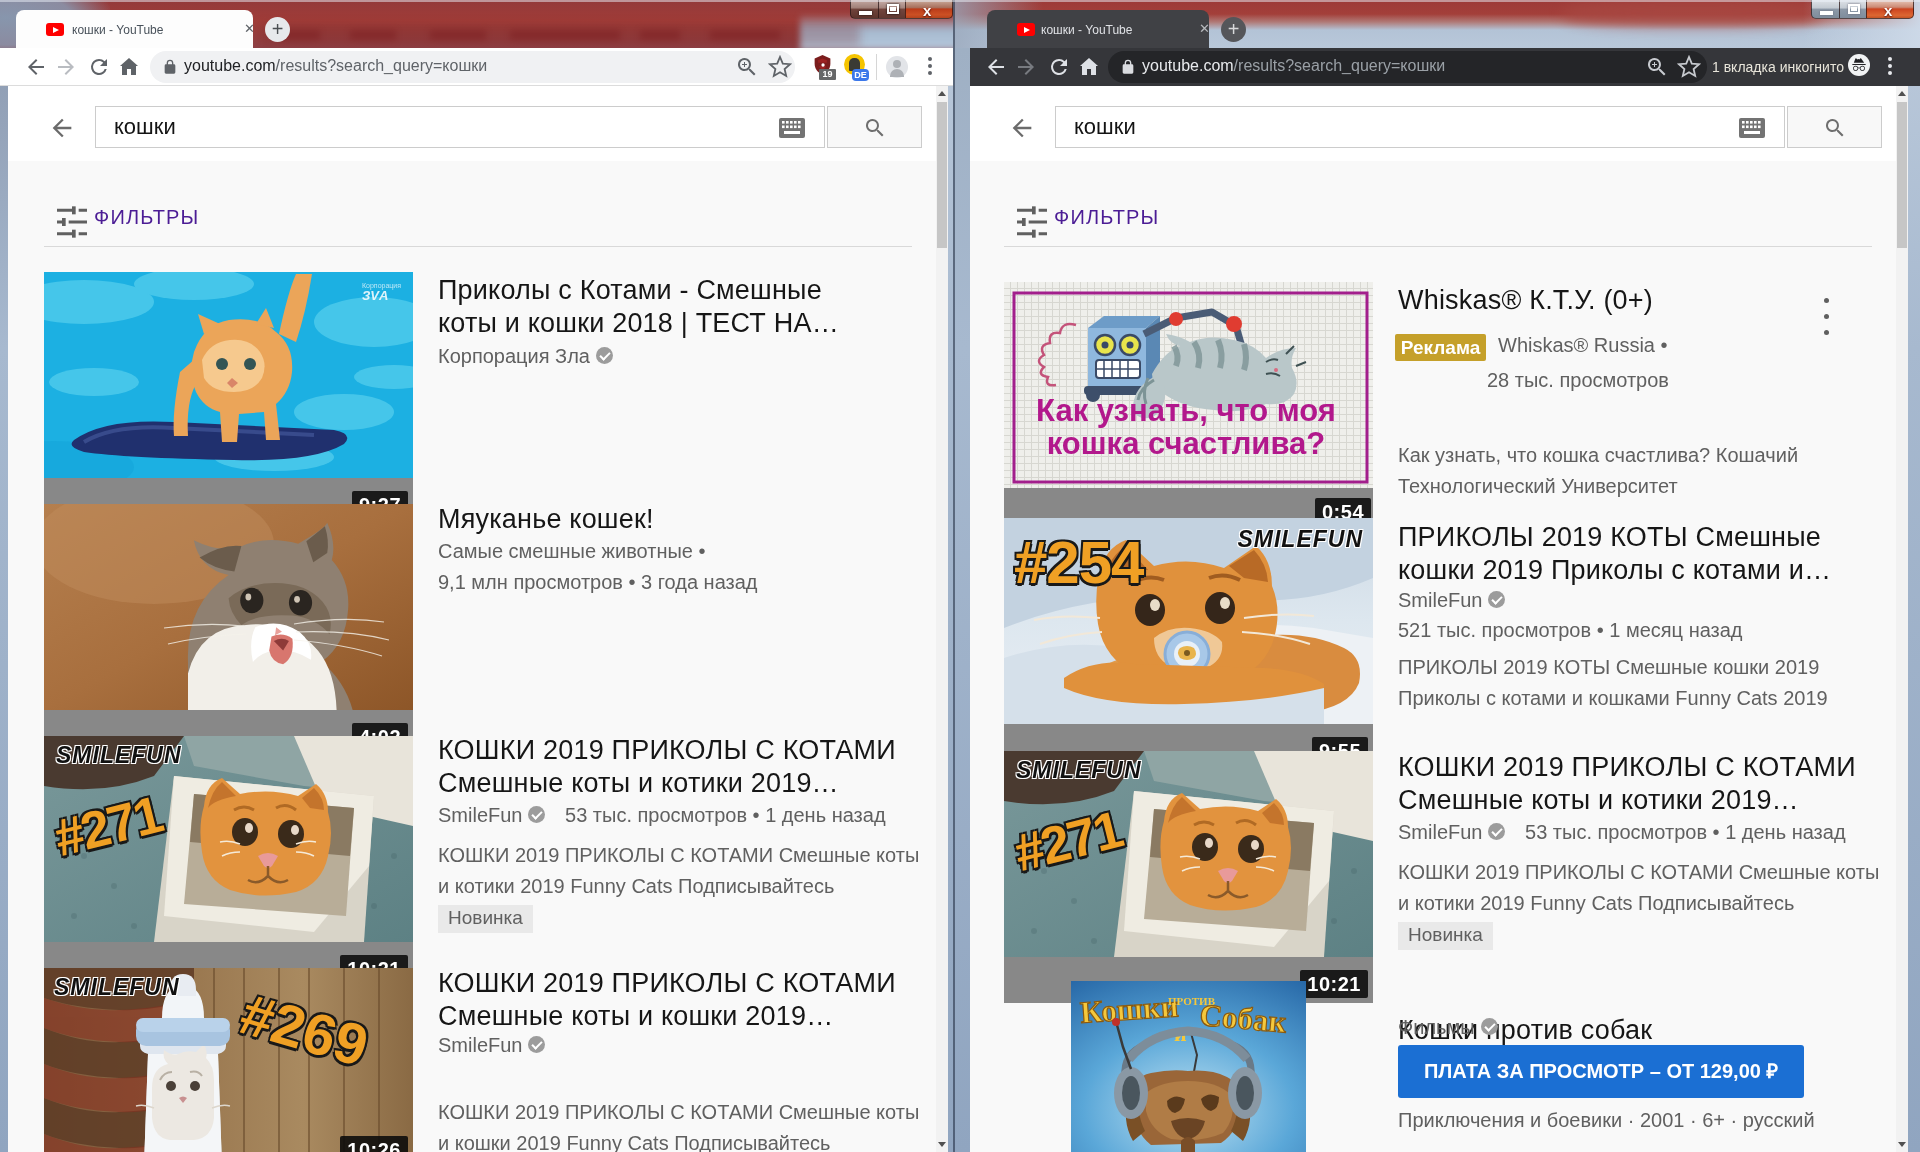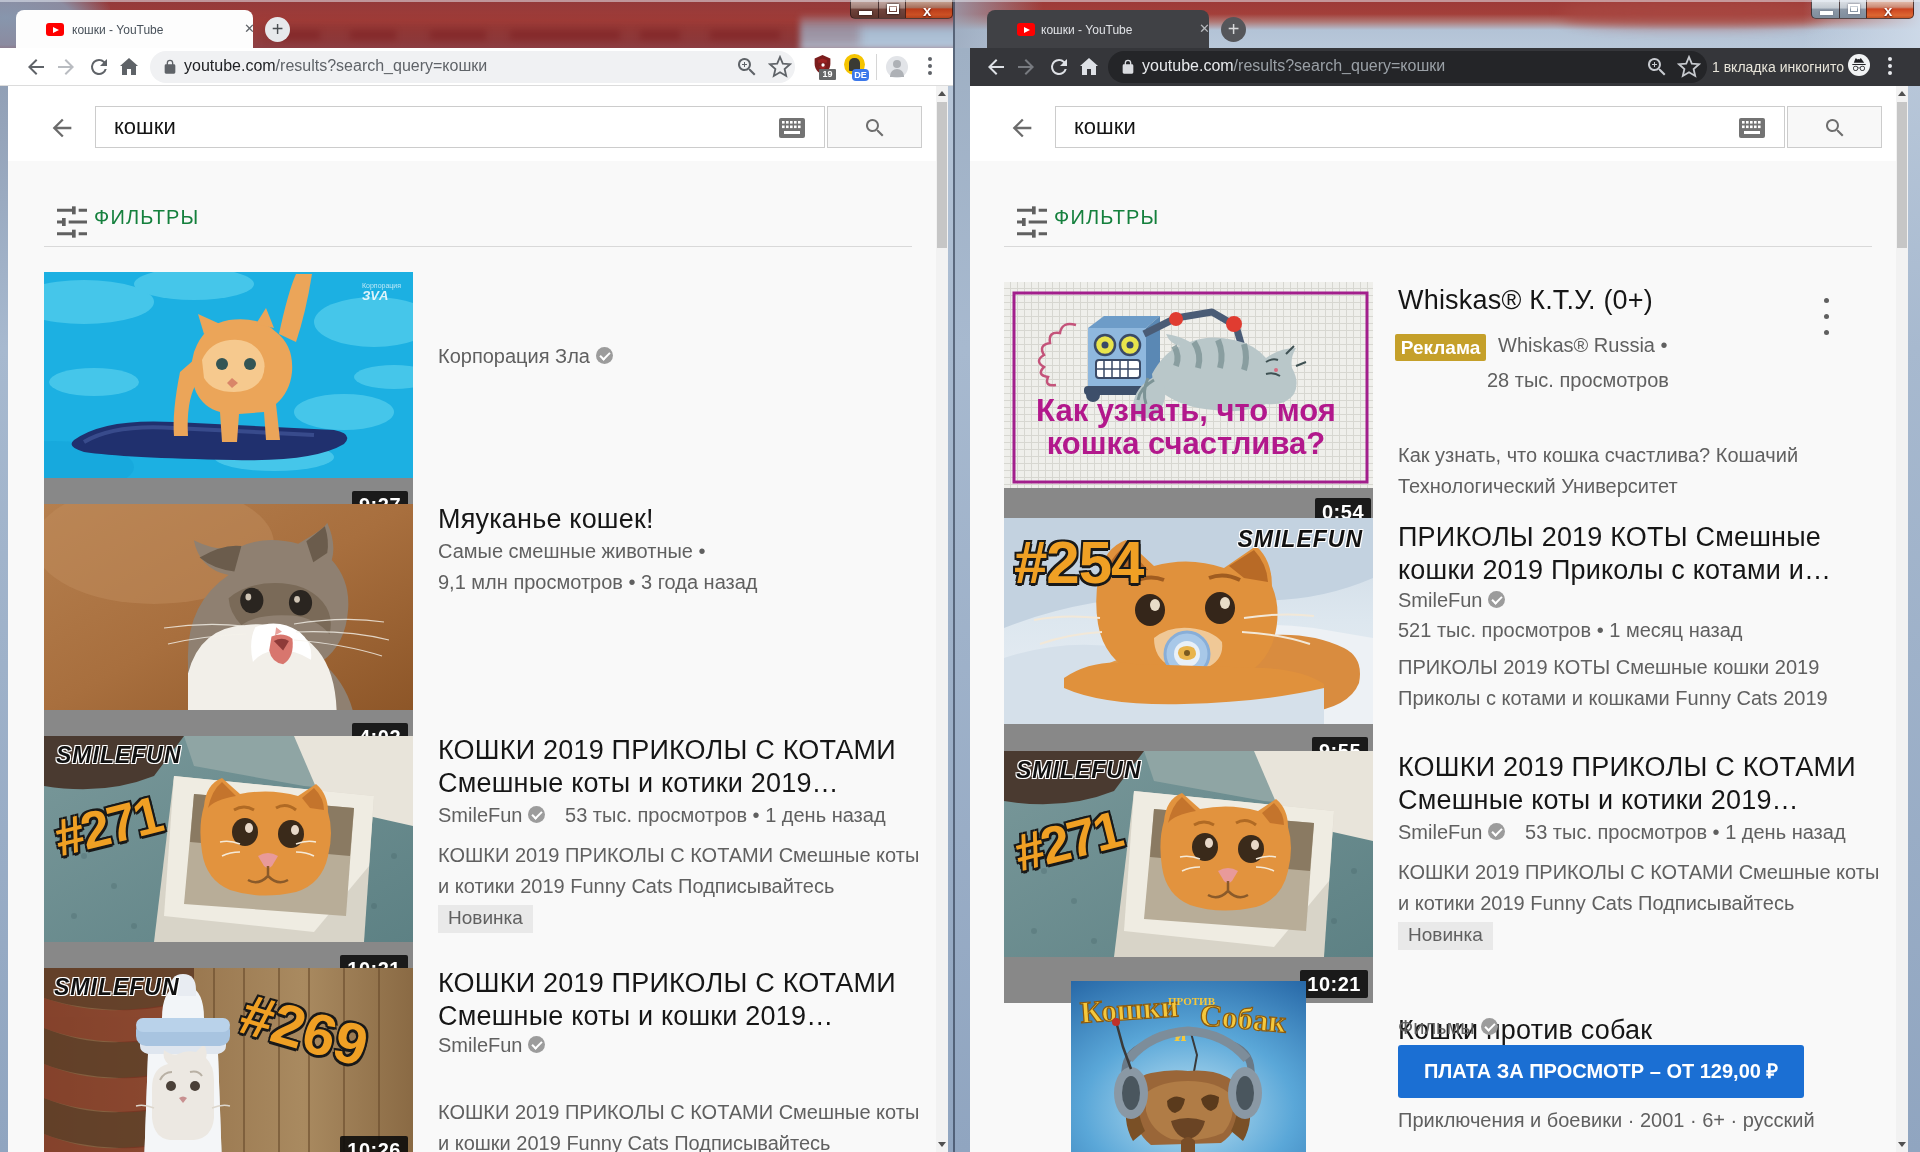--- a/index.html
+++ b/index.html
@@ -19,21 +19,21 @@
 .toolbar{position:absolute;top:48px;height:38px;z-index:4}
 .omni{position:absolute;top:3px;height:32px;border-radius:16px}
 .cap{position:absolute;top:0;height:19px;z-index:9}
 .cap .b{position:absolute;top:0;height:19px;border:1px solid rgba(40,20,20,.75);border-top:none}
 
 .page{position:absolute;top:86px;background:#f9f9f9;z-index:3}
 .searchband{position:absolute;left:0;top:0;width:100%;height:75px;background:#fff}
 .sinput{position:absolute;top:20px;height:42px;background:#fff;border:1px solid #ccc}
 .sbtn{position:absolute;top:20px;height:42px;background:#f8f8f8;border:1px solid #ccc}
 .q{position:absolute;left:18px;top:7px;font-size:22px;color:#141414}
-.filtlbl{position:absolute;font-size:20px;color:#15803d;letter-spacing:1.2px}
+.filtlbl{position:absolute;font-size:20px;color:#4c1d95;letter-spacing:1.2px}
 .hr{position:absolute;height:1px;background:#d9d9d9}
 .thumb{position:absolute;z-index:5;width:369px;height:252px;overflow:hidden;background:#888}
 .dur{position:absolute;right:5px;bottom:5px;background:rgba(10,10,10,.88);color:#fff;font-weight:bold;font-size:20px;line-height:26px;padding:1px 7px;border-radius:2px;letter-spacing:.5px}
 .title{position:absolute;z-index:5;font-size:27px;line-height:33px;color:#161616;letter-spacing:.2px}
 .g{position:absolute;z-index:5;font-size:20px;line-height:31px;color:#606060}
 .vb{display:inline-block;width:17px;height:17px;background:#9c9c9c;border-radius:50%;position:relative;vertical-align:-1px;margin-left:6px}
 .vb:after{content:"";position:absolute;left:4px;top:4.5px;width:8px;height:4px;border-left:2.5px solid #fff;border-bottom:2.5px solid #fff;transform:rotate(-45deg)}
 .newb{position:absolute;z-index:5;background:#e9e9e9;color:#606060;font-size:19px;padding:2px 10px 4px}
 .sb{position:absolute;top:86px;width:12px;height:1066px;background:#f2f2f2;z-index:6}
 .sbth{position:absolute;left:1px;width:10px;background:#c6c6c6}
@@ -158,20 +158,21 @@
         <path d="M3 5h9M16 5h5M3 12h3M10 12h11M3 19h9M16 19h5" stroke="#606060" stroke-width="1.8"></path>
         <path d="M12 2.5h4M12 7.5h4M6 9.5h4M6 14.5h4M12 16.5h4M12 21.5h4" stroke="#606060" stroke-width="0"></path>
         <rect x="12" y="2.6" width="2.2" height="4.8" fill="#606060"></rect>
         <rect x="6" y="9.6" width="2.2" height="4.8" fill="#606060"></rect>
         <rect x="12" y="16.6" width="2.2" height="4.8" fill="#606060"></rect>
       </svg>
     <div class="filtlbl" style="left:86px;top:120px">ФИЛЬТРЫ</div>
     <div class="hr" style="left:36px;top:160px;width:868px"></div>
   </div>
 
+  <div class="title" style="left:438px;top:274px;width:490px">Приколы с Котами - Смешные<br>коты и кошки 2018 | ТЕСТ НА…</div>
   <div class="g" style="left:438px;top:341px">Корпорация Зла<span class="vb"></span></div>
   <div class="title" style="left:438px;top:503px">Мяуканье кошек!</div>
   <div class="g" style="left:438px;top:536px">Самые смешные животные •</div>
   <div class="g" style="left:438px;top:567px">9,1 млн просмотров • 3 года назад</div>
   <div class="title" style="left:438px;top:734px;width:500px">КОШКИ 2019 ПРИКОЛЫ С КОТАМИ<br>Смешные коты и котики 2019…</div>
   <div class="g" style="left:438px;top:800px">SmileFun<span class="vb" style="margin-right:14px"></span> 53 тыс. просмотров • 1 день назад</div>
   <div class="g" style="left:438px;top:840px;width:490px">КОШКИ 2019 ПРИКОЛЫ С КОТАМИ Смешные коты и котики 2019 Funny Cats Подписывайтесь</div>
   <div class="newb" style="left:438px;top:905px">Новинка</div>
   <div class="title" style="left:438px;top:967px;width:500px">КОШКИ 2019 ПРИКОЛЫ С КОТАМИ<br>Смешные коты и кошки 2019…</div>
   <div class="g" style="left:438px;top:1030px">SmileFun<span class="vb"></span></div>

